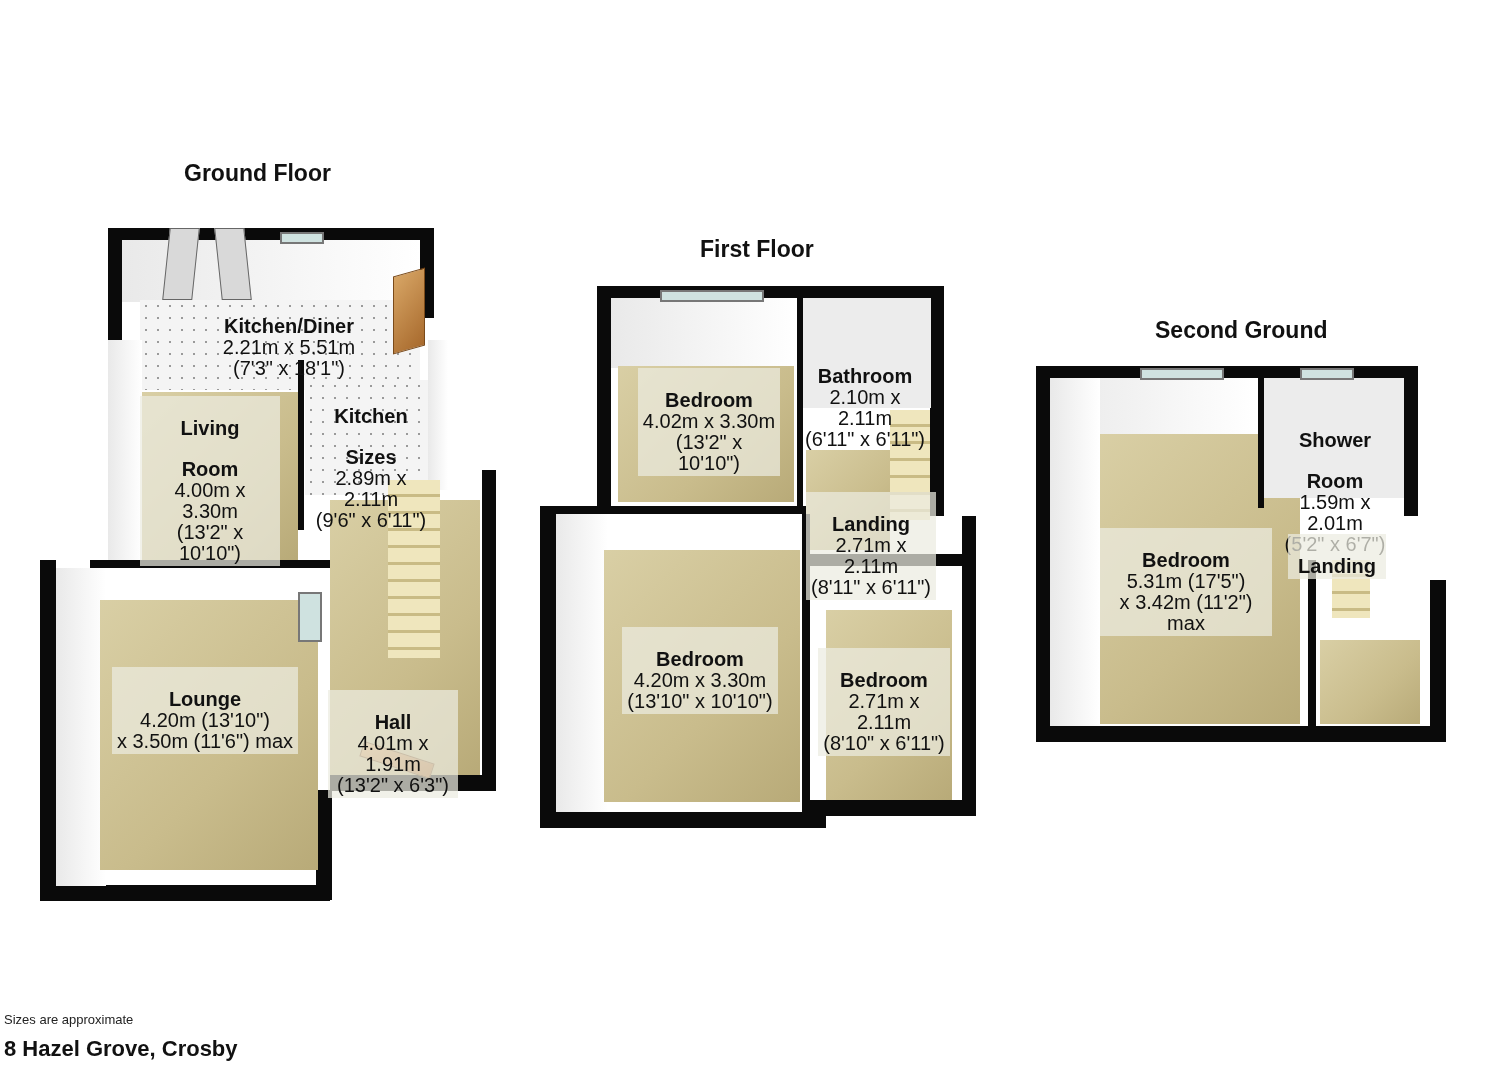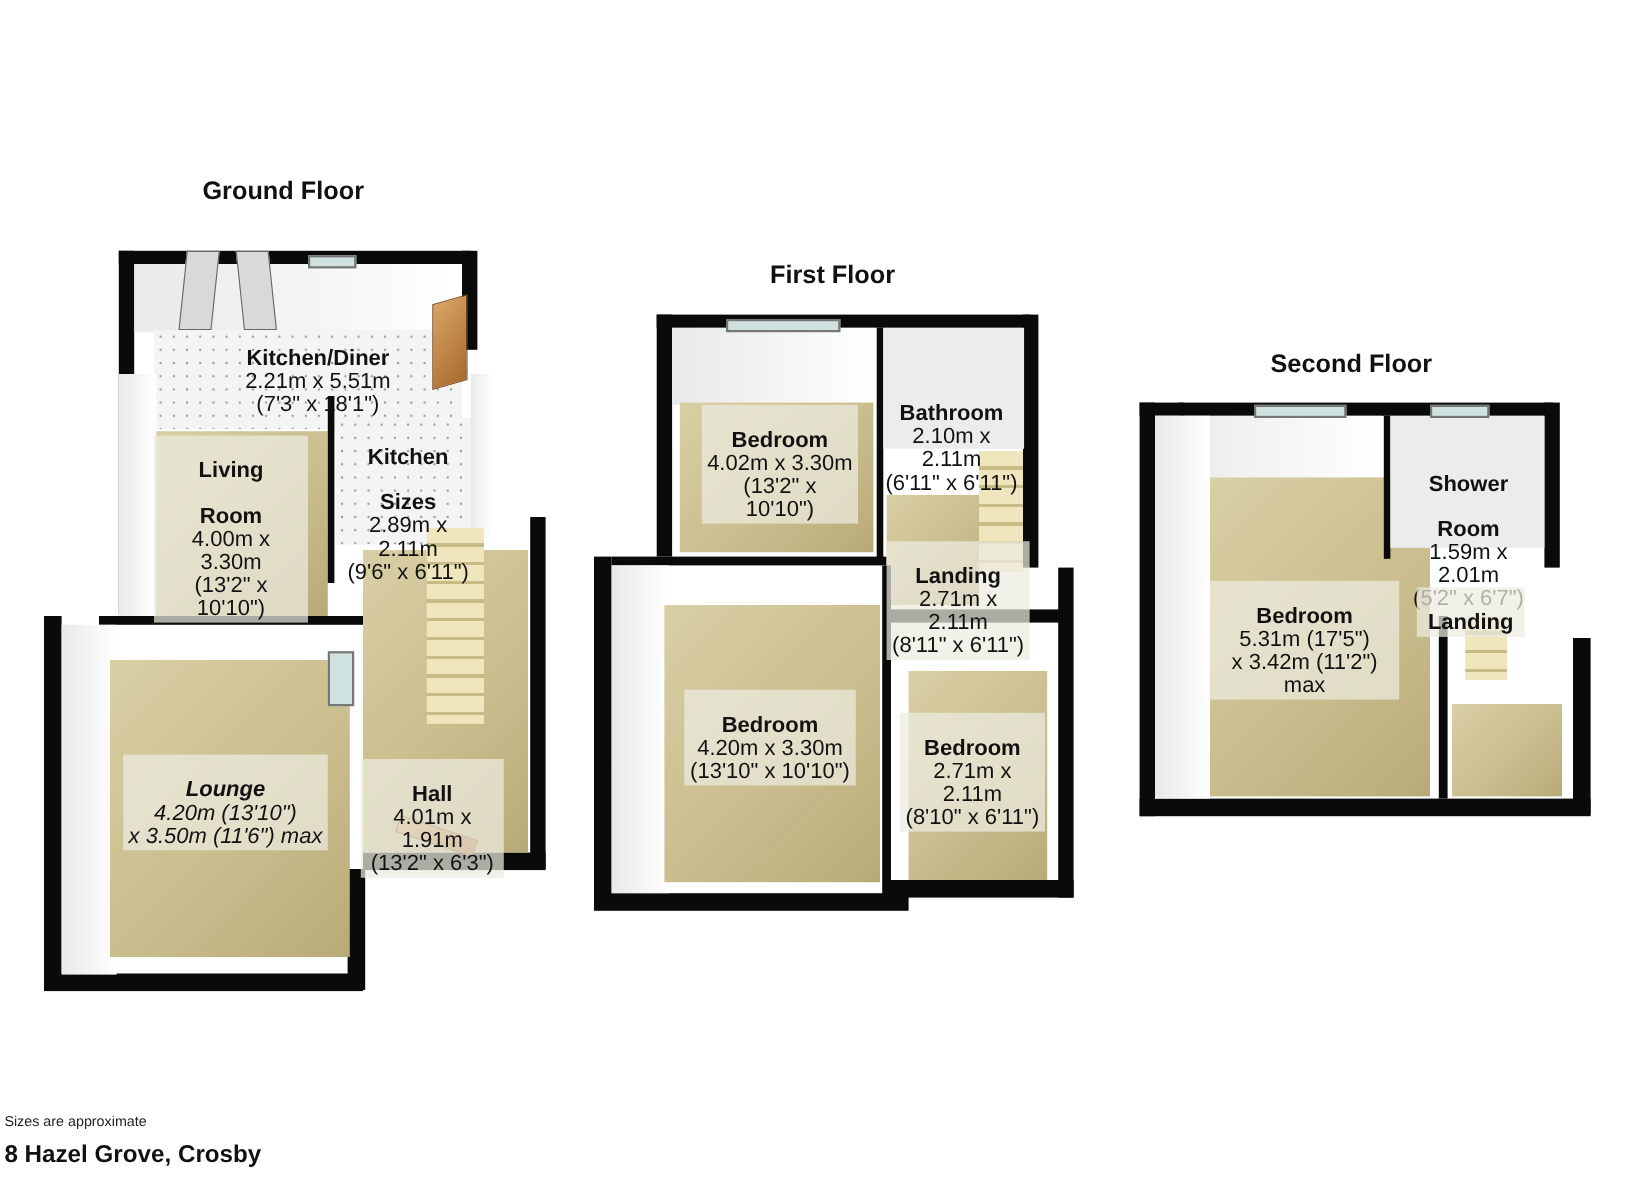--- a/index.html
+++ b/index.html
@@ -75,21 +75,21 @@
   <span class="name">Room</span>
   <span class="dim">4.00m x 3.30m</span>
   <span class="dim">(13'2" x 10'10")</span>
 </div>
 <div class="label clear" style="left:305px;top:384px;width:124px;">
   <span class="name">Kitchen</span>
   <span class="name">Sizes</span>
   <span class="dim">2.89m x 2.11m</span>
   <span class="dim">(9'6" x 6'11")</span>
 </div>
-<div class="label" style="left:112px;top:686px;width:178px;font-style:italic;">
+<div class="label" style="left:112px;top:667px;width:178px;">
   <span class="name">Lounge</span>
   <span class="dim">4.20m (13'10")</span>
   <span class="dim">x 3.50m (11'6") max</span>
 </div>
 <div class="label" style="left:328px;top:690px;width:122px;">
   <span class="name">Hall</span>
   <span class="dim">4.01m x 1.91m</span>
   <span class="dim">(13'2" x 6'3")</span>
 </div>
 
@@ -141,21 +141,21 @@
   <span class="name">Bedroom</span>
   <span class="dim">4.20m x 3.30m</span>
   <span class="dim">(13'10" x 10'10")</span>
 </div>
 <div class="label" style="left:818px;top:648px;width:124px;">
   <span class="name">Bedroom</span>
   <span class="dim">2.71m x 2.11m</span>
   <span class="dim">(8'10" x 6'11")</span>
 </div>
 
-<div class="floor-title" style="left:1155px;top:317px;">Second Floor</div>
+<div class="floor-title" style="left:1155px;top:317px;">Second Ground</div>
 
 <div class="shape" style="left:0;top:0;">
   <div class="wall" style="left:1072px;top:366px;width:340px;height:12px;"></div>
   <div class="wall" style="left:1036px;top:366px;width:40px;height:12px;"></div>
   <div class="wall" style="left:1036px;top:366px;width:14px;height:376px;"></div>
   <div class="wall" style="left:1036px;top:726px;width:410px;height:16px;"></div>
   <div class="wall" style="left:1404px;top:366px;width:14px;height:150px;"></div>
   <div class="wall" style="left:1430px;top:580px;width:16px;height:160px;"></div>
 
   <div class="wallface" style="left:1050px;top:378px;width:206px;height:56px;"></div>

